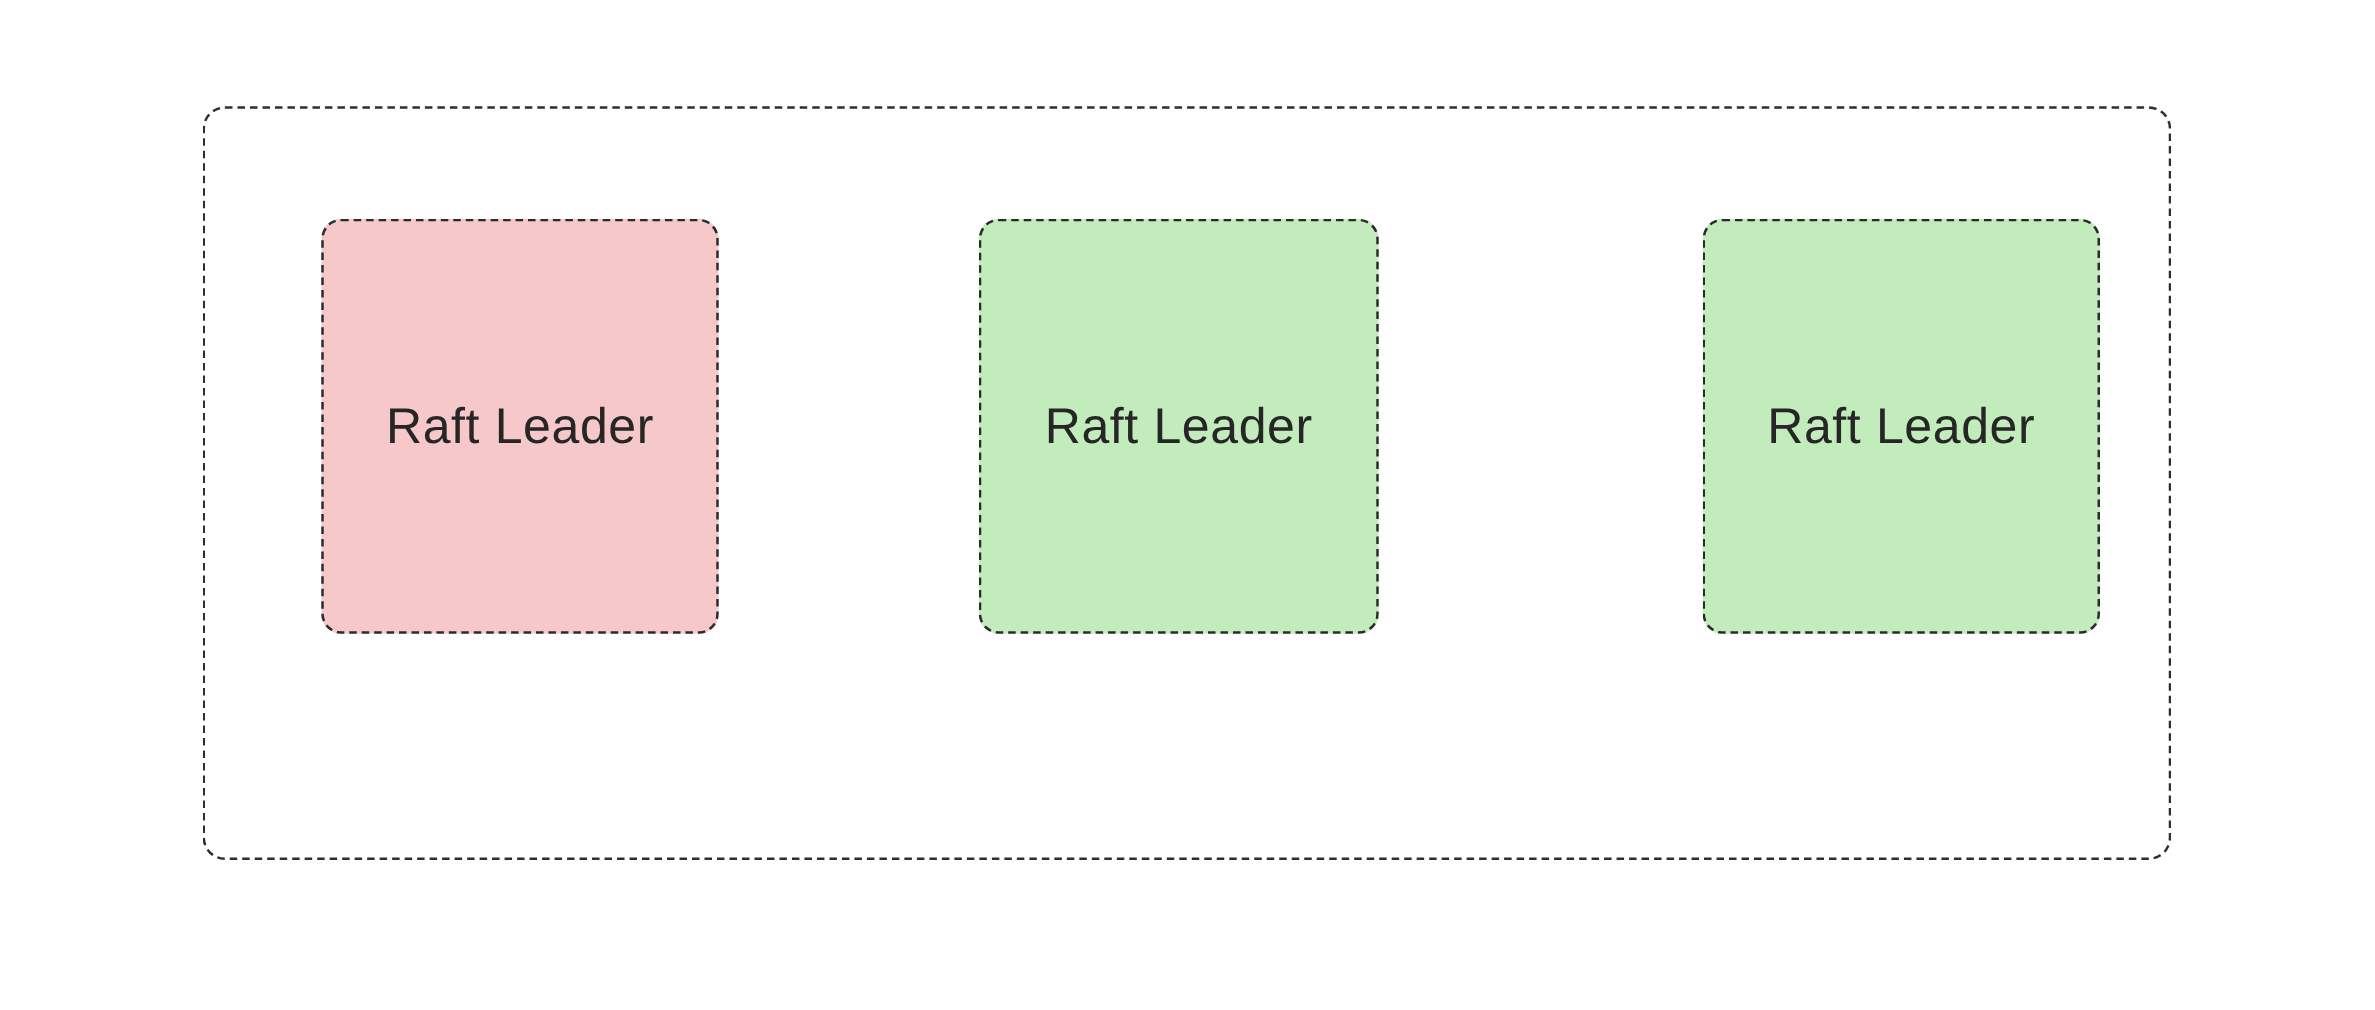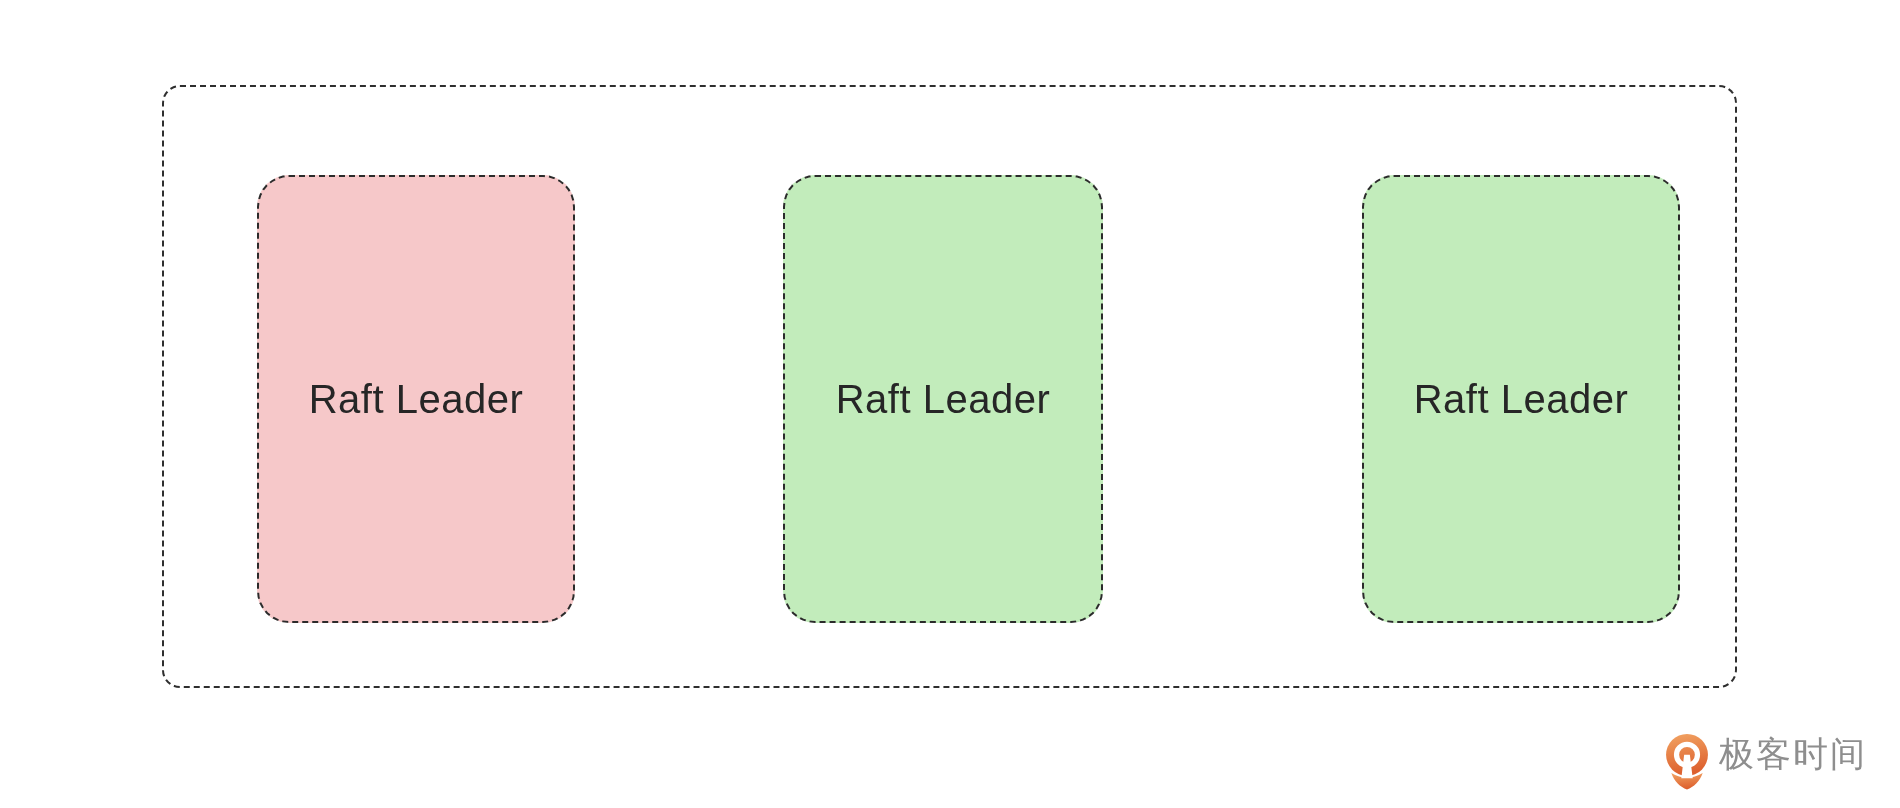--- a/index.html
+++ b/index.html
@@ -20,23 +20,23 @@
     width: 1575px;
     height: 603px;
     border: 2px dashed #2e2e2e;
     border-radius: 18px;
     background: transparent;
   }
 
   .node {
     position: absolute;
     top: 175px;
-    height: 448px;
+    height: 332px;
     border: 2px dashed #2b2b2b;
-    border-radius: 32px;
+    border-radius: 16px;
     display: flex;
     align-items: center;
     justify-content: center;
   }
   .node--down { background: #f6c8c9; }
   .node--up   { background: #c2ecbb; }
 
   .node-1 { left: 257px;  width: 318px; }
   .node-2 { left: 783px;  width: 320px; }
   .node-3 { left: 1362px; width: 318px; }
@@ -84,33 +84,14 @@
   </div>
 
   <div class="node node--up node-2">
     <span class="node-label">Raft Leader</span>
   </div>
 
   <div class="node node--up node-3">
     <span class="node-label">Raft Leader</span>
   </div>
 
-  <div class="brand">
-    <svg class="brand-icon" viewBox="0 0 48 62" xmlns="http://www.w3.org/2000/svg" aria-hidden="true">
-      <defs>
-        <linearGradient id="gq" x1="0" y1="0" x2="0.2" y2="1">
-          <stop offset="0" stop-color="#f2a463"></stop>
-          <stop offset="1" stop-color="#dd602e"></stop>
-        </linearGradient>
-      </defs>
-
-      <circle cx="24" cy="24" r="22" fill="url(#gq)"></circle>
-
-      <path d="M 7.5,43 Q 24,53 40.5,43 C 37.5,52 31,57.5 24,60.5 C 17,57.5 10.5,52 7.5,43 Z" fill="url(#gq)"></path>
-
-      <circle cx="24" cy="24" r="11" fill="none" stroke="#ffffff" stroke-width="5.5"></circle>
-
-      <path d="M 21,24 L 27,24 L 30,48.5 L 18,48.5 Z" fill="#ffffff"></path>
-    </svg>
-    <span class="brand-text">极客时间</span>
-  </div>
 
 </div>
 
 </body></html>

